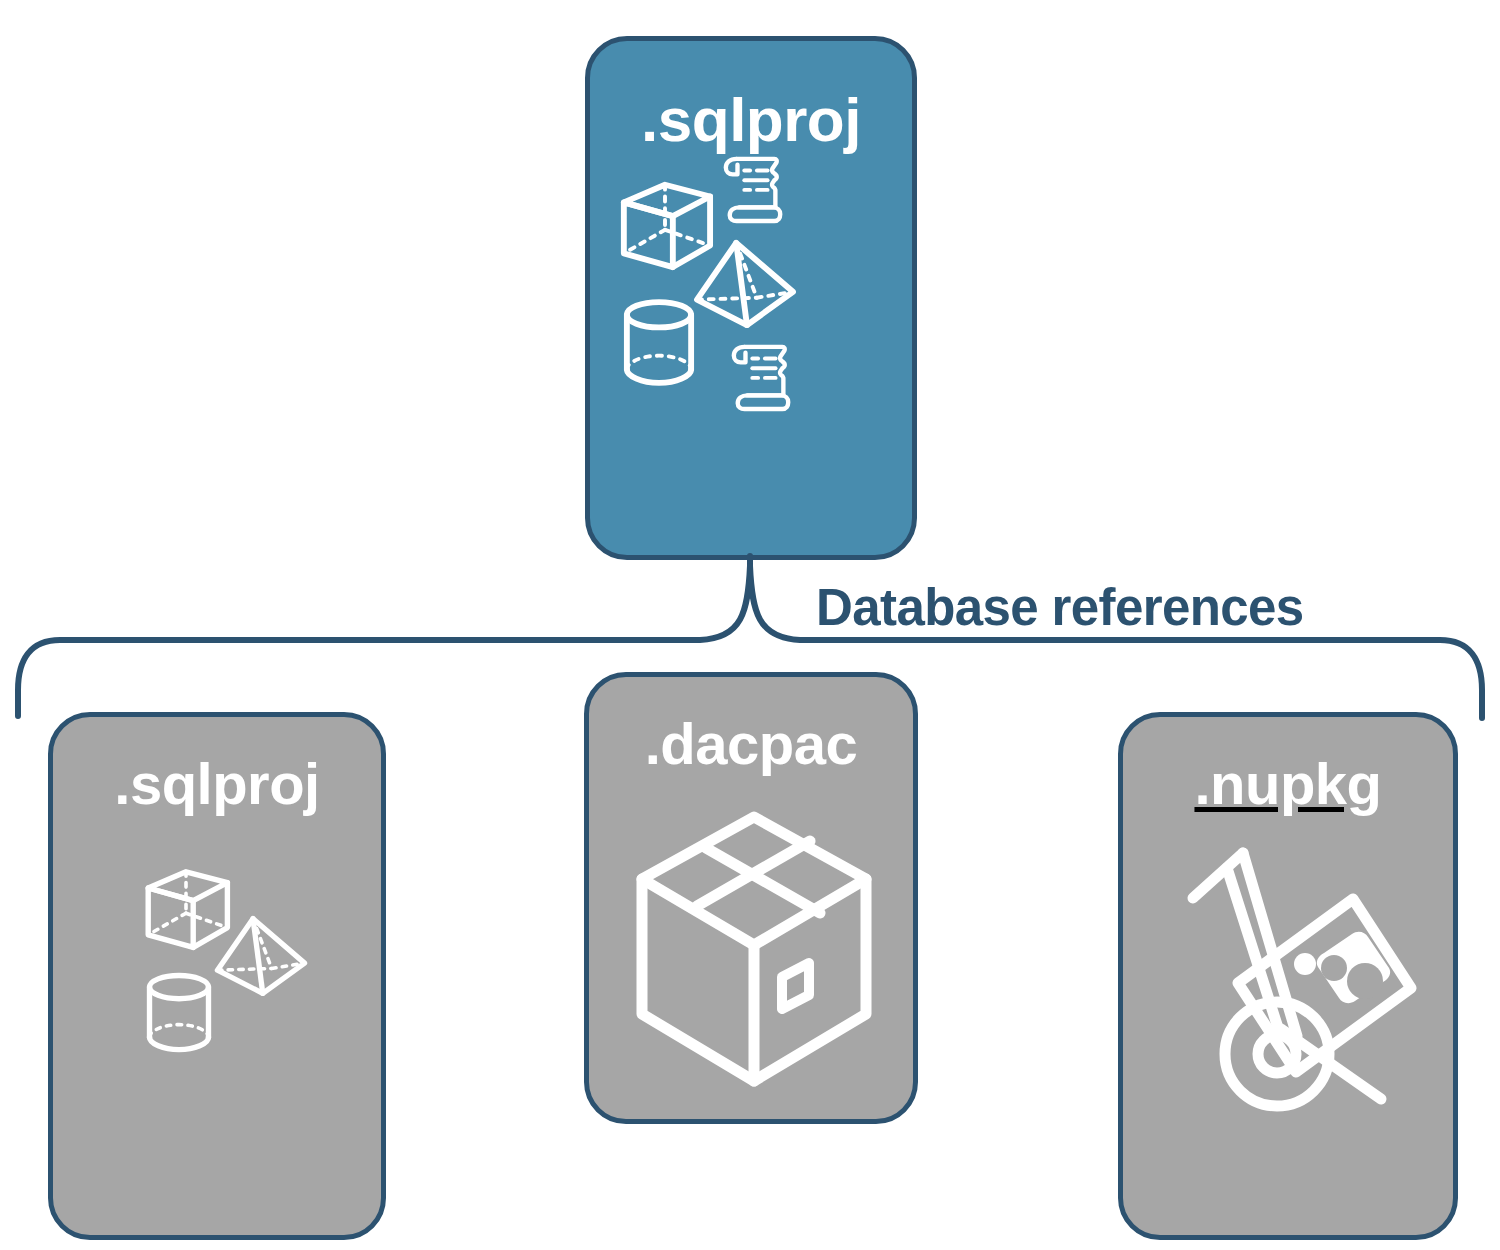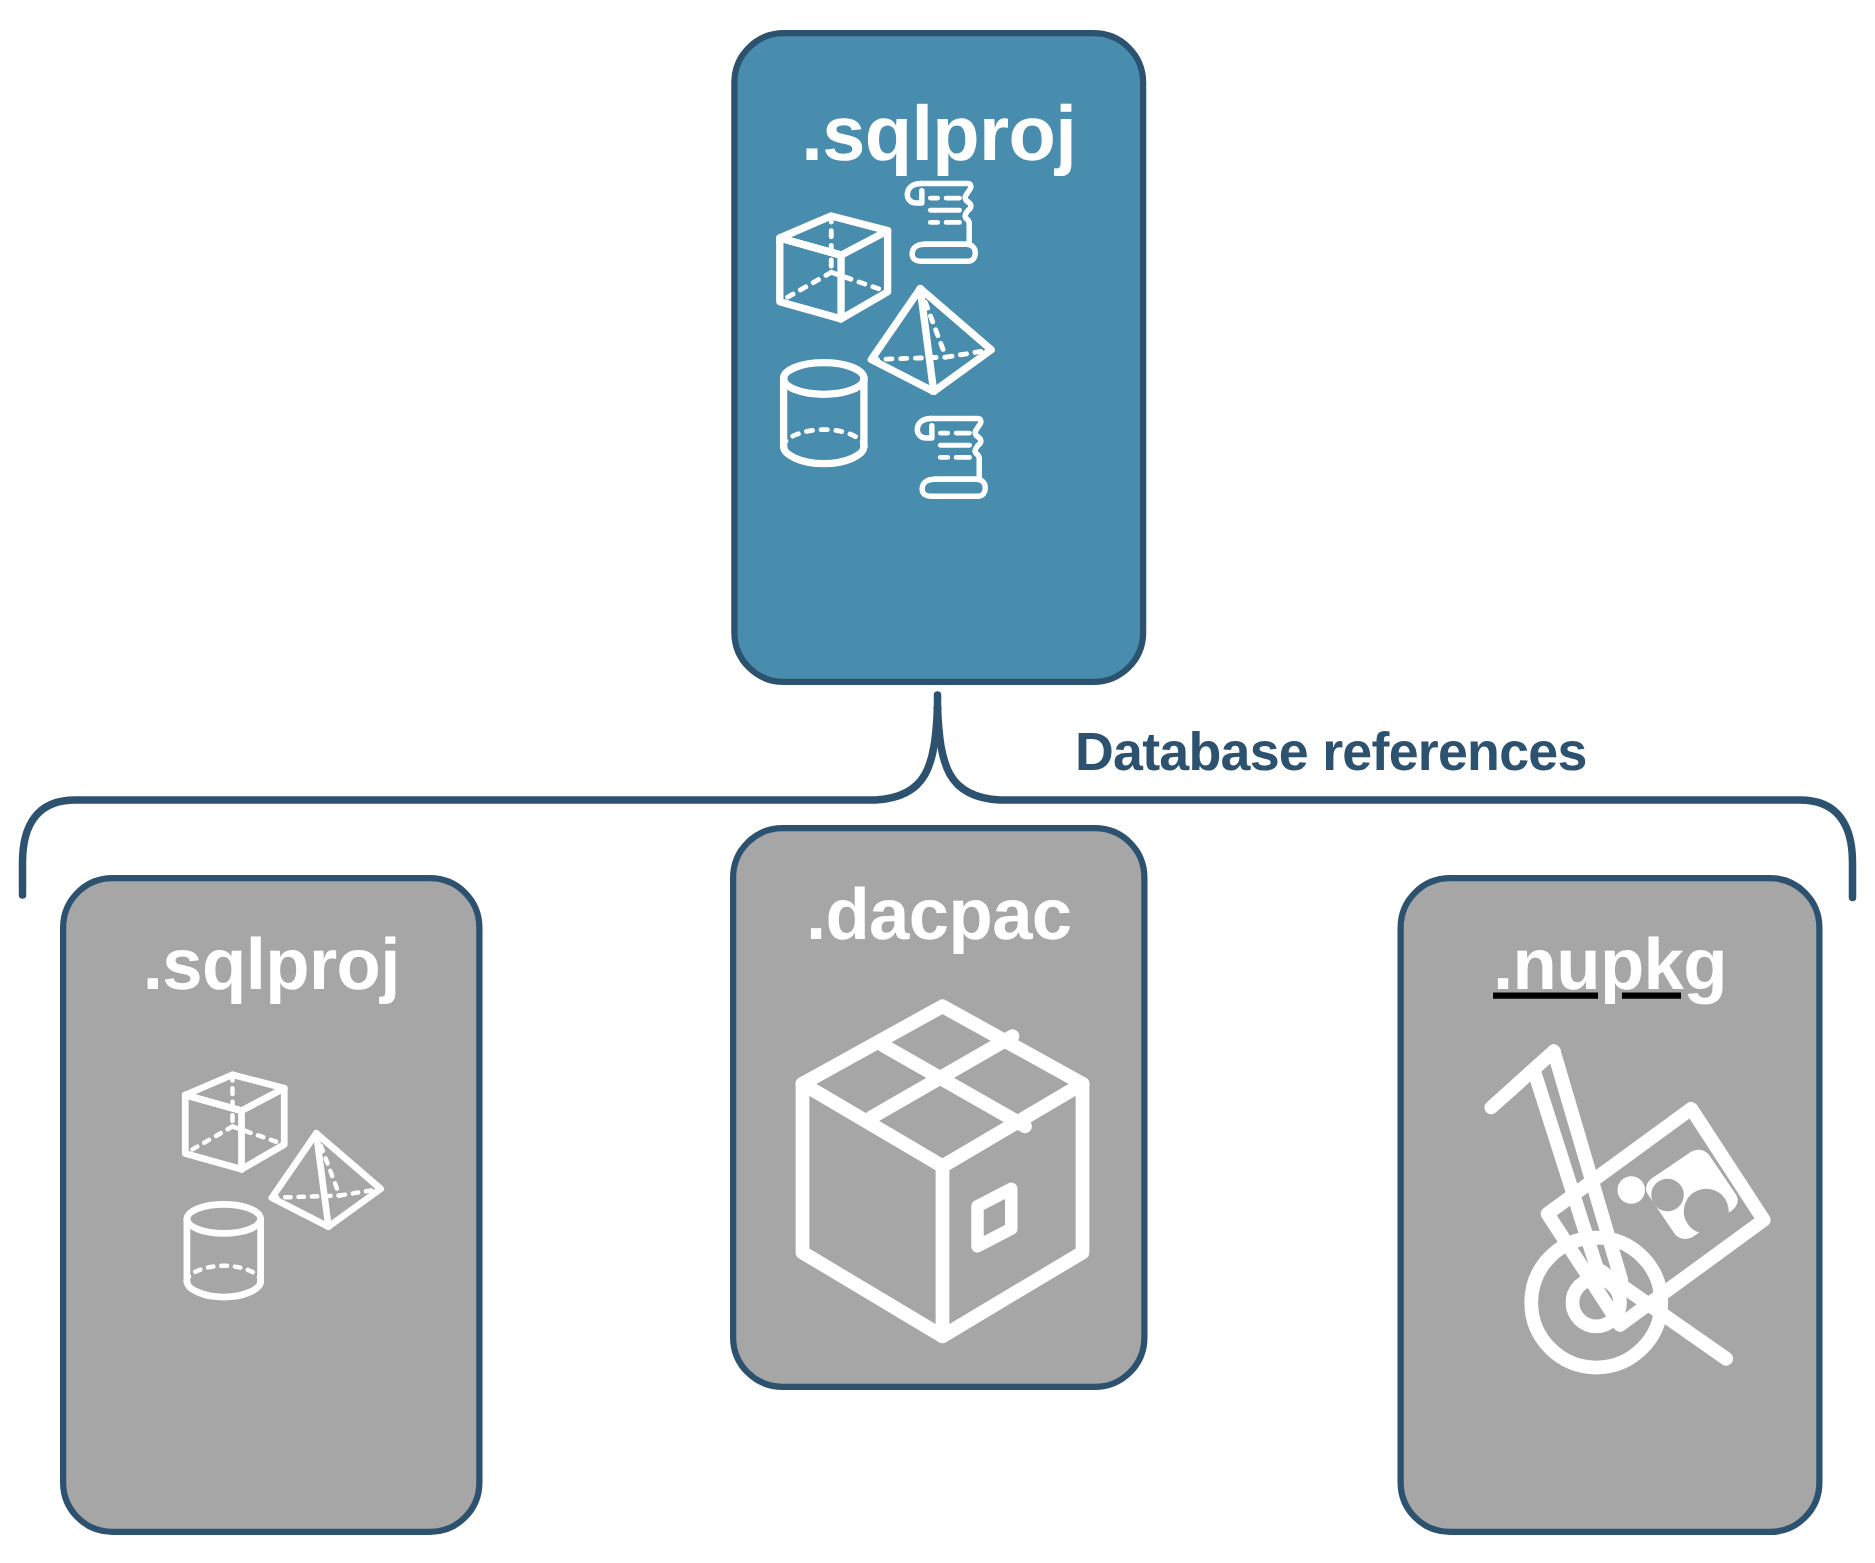--- a/index.html
+++ b/index.html
@@ -20,20 +20,21 @@
 
   
   .card {
     position: absolute;
     box-sizing: border-box;
     border: 5px solid #2c5270;
     border-radius: 42px;
     display: flex;
     flex-direction: column;
     align-items: center;
+    margin-top: 12px;
   }
   .card.primary {
     background: #488cae;
   }
   .card.secondary {
     background: #a6a6a6;
   }
   .card-title {
     color: #ffffff;
     font-weight: bold;
@@ -59,23 +60,23 @@
   #brace-svg {
     position: absolute;
     left: 0;
     top: 0;
     width: 1500px;
     height: 1250px;
     pointer-events: none;
   }
   #brace-label {
     position: absolute;
-    left: 860px;
+    left: 816px;
     top: 578px;
-    font-size: 43px;
+    font-size: 51px;
     font-weight: bold;
     color: #2c5270;
     letter-spacing: -0.6px;
     white-space: nowrap;
     user-select: none;
   }
 </style>
 </head>
 <body>
 

